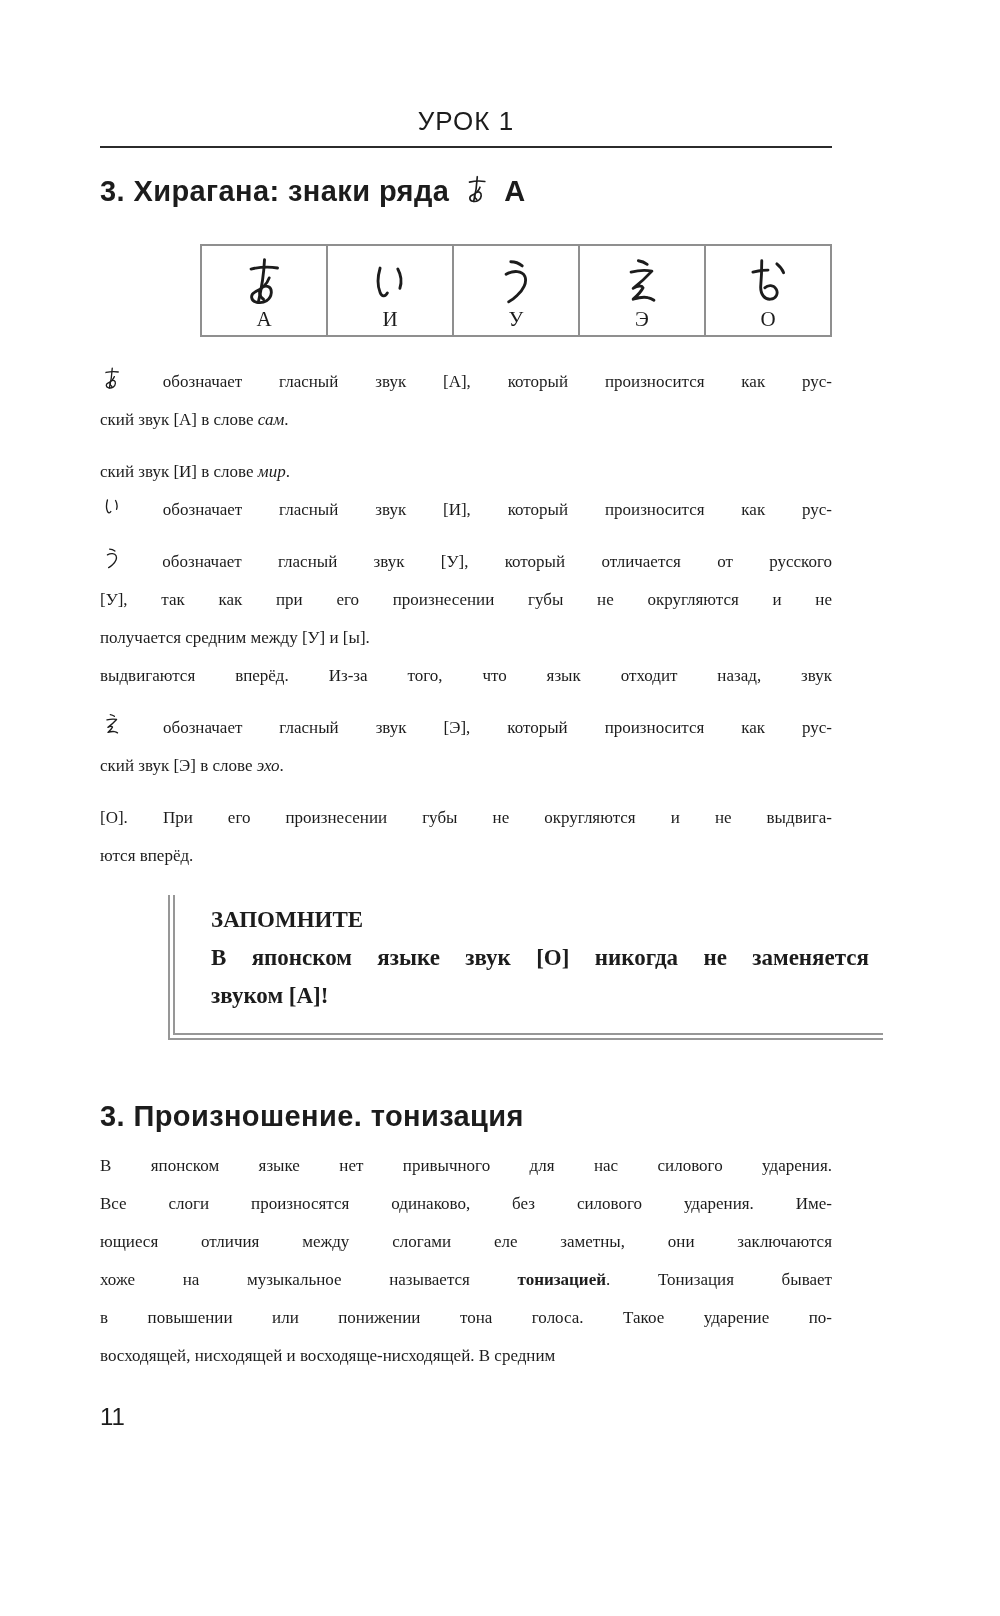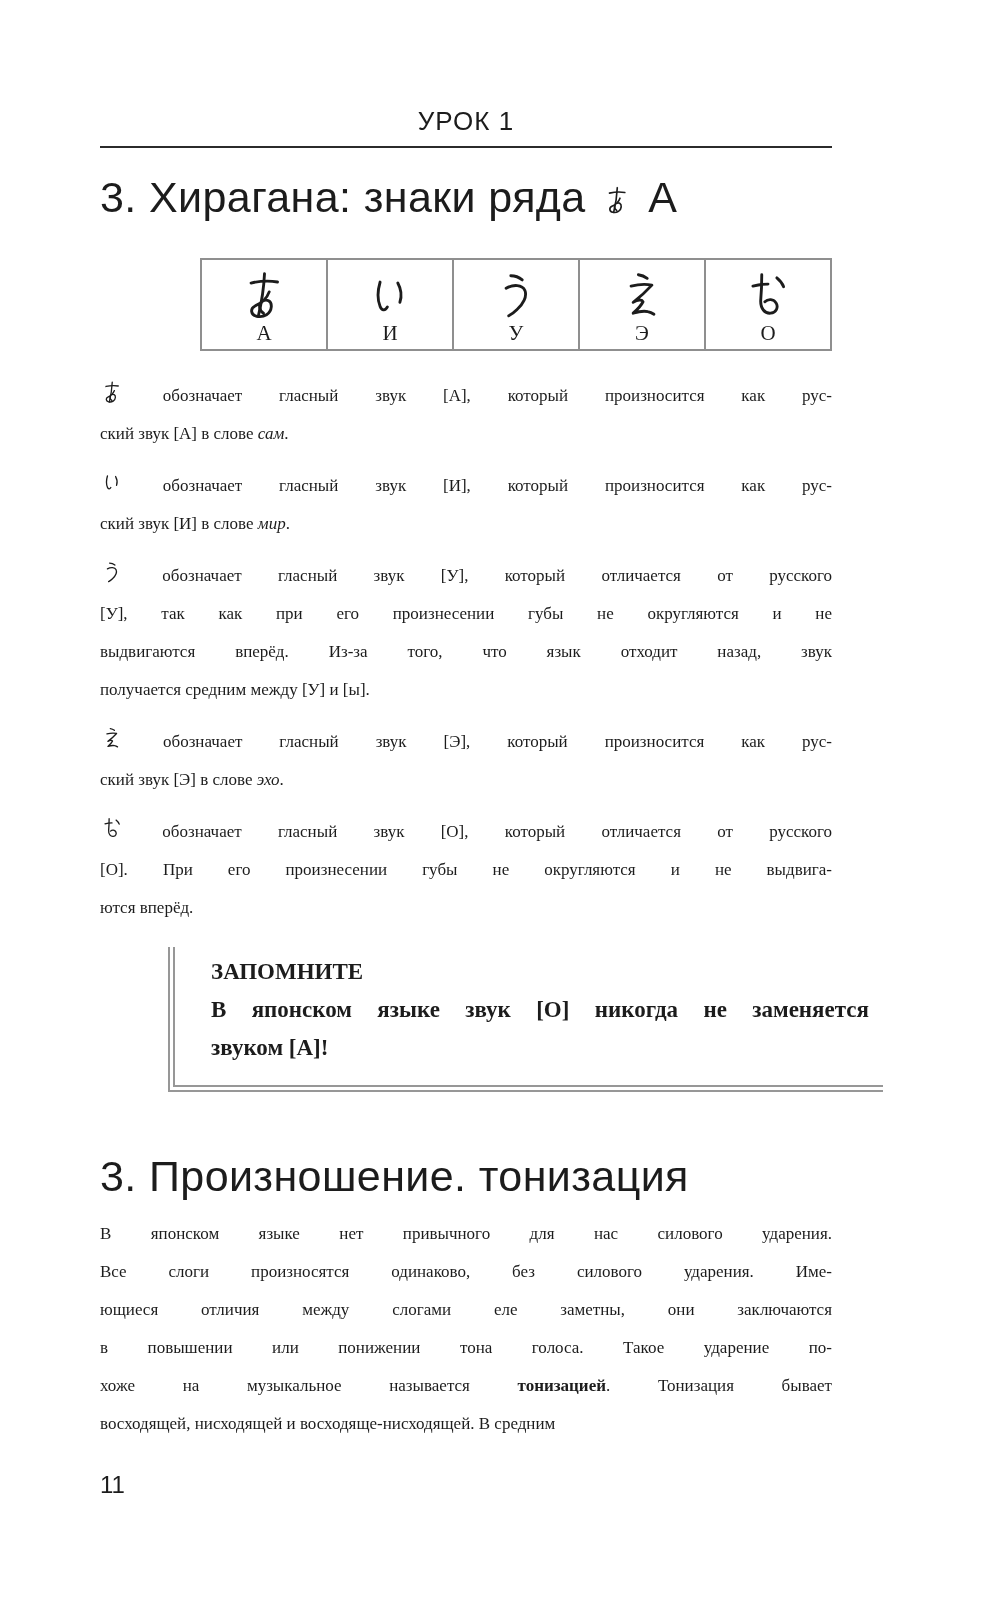--- a/index.html
+++ b/index.html
@@ -15,23 +15,23 @@
   .col{position:absolute; left:100px; top:0; width:732px;}
 
   .running-head{
     margin-top:106px; text-align:center;
     font-family:"Liberation Sans","DejaVu Sans",sans-serif;
     font-size:26px; letter-spacing:1px; color:var(--text);
   }
   .rule{margin-top:9px; border:none; border-top:2.5px solid var(--rule); width:100%;}
 
   .h-sans{
-    margin:25px 0 0 0; font-weight:400;
+    margin:25px 0 0 0; font-weight:700;
     font-family:"Liberation Sans","DejaVu Sans",sans-serif;
-    font-size:43px; letter-spacing:0.4px; color:var(--text);
+    font-size:29px; letter-spacing:0.4px; color:var(--text);
     white-space:nowrap;
   }
   .h-sans .kana-h{width:30px;height:32px;vertical-align:-4px;margin:0 4px;}
 
   .kana-table{
     margin:36px 0 0 100px; width:632px; box-sizing:border-box;
     display:flex; border:2px solid var(--table-border); background:#fff;
   }
   .kcell{
     flex:1 1 0; text-align:center; padding:9px 0 5px 0;
@@ -154,62 +154,59 @@
         </div>
       </div>
 
     <div class="para mt-lg">
         <div class="line"><svg viewBox="0 0 100 100" class="kana kana-inline" aria-label="あ">
             <use href="#k-a"></use>
           </svg><span> обозначает гласный звук [А], который произносится как рус-</span></div>
         <div class="line last"><span>ский звук [А] в слове </span><span class="i">сам</span><span>.</span></div>
       </div>
     <div class="para">
+        <div class="line last"><span>ский звук [И] в слове </span><span class="i">мир</span><span>.</span></div>
         <div class="line"><svg viewBox="0 0 100 100" class="kana kana-inline" aria-label="い">
             <use href="#k-i"></use>
           </svg><span> обозначает гласный звук [И], который произносится как рус-</span></div>
-        <div class="line last"><span>ский звук [И] в слове </span><span class="i">мир</span><span>.</span></div>
       </div>
     <div class="para">
         <div class="line"><svg viewBox="0 0 100 100" class="kana kana-inline" aria-label="う">
             <use href="#k-u"></use>
           </svg><span> обозначает гласный звук [У], который отличается от русского</span></div>
         <div class="line"><span>[У], так как при его произнесении губы не округляются и не</span></div>
+        <div class="line last"><span>получается средним между [У] и [ы].</span></div>
         <div class="line"><span>выдвигаются вперёд. Из-за того, что язык отходит назад, звук</span></div>
-        <div class="line last"><span>получается средним между [У] и [ы].</span></div>
       </div>
     <div class="para">
         <div class="line"><svg viewBox="0 0 100 100" class="kana kana-inline" aria-label="え">
             <use href="#k-e"></use>
           </svg><span> обозначает гласный звук [Э], который произносится как рус-</span></div>
         <div class="line last"><span>ский звук [Э] в слове </span><span class="i">эхо</span><span>.</span></div>
       </div>
     <div class="para">
-        <div class="line"><svg viewBox="0 0 100 100" class="kana kana-inline" aria-label="お">
-            <use href="#k-o"></use>
-          </svg><span> обозначает гласный звук [О], который отличается от русского</span></div>
         <div class="line"><span>[О]. При его произнесении губы не округляются и не выдвига-</span></div>
         <div class="line last"><span>ются вперёд.</span></div>
       </div>
 
     <div class="note">
       <div class="note-title">ЗАПОМНИТЕ</div>
       <div class="note-body">
           <div class="line"><span class="b">В японском языке звук [О] никогда не заменяется</span></div>
           <div class="line last"><span class="b">звуком [А]!</span></div>
         </div>
     </div>
 
     <h2 class="h-sans h4m">3. Произношение. тонизация</h2>
 
     <div class="para">
         <div class="line"><span>В японском языке нет привычного для нас силового ударения.</span></div>
         <div class="line"><span>Все слоги произносятся одинаково, без силового ударения. Име-</span></div>
         <div class="line"><span>ющиеся отличия между слогами еле заметны, они заключаются</span></div>
+        <div class="line"><span>хоже на музыкальное называется </span><span class="b">тонизацией</span><span>. Тонизация бывает</span></div>
         <div class="line"><span>в повышении или понижении тона голоса. Такое ударение по-</span></div>
-        <div class="line"><span>хоже на музыкальное называется </span><span class="b">тонизацией</span><span>. Тонизация бывает</span></div>
         <div class="line last"><span>восходящей, нисходящей и восходяще-нисходящей. В средним</span></div>
       </div>
 
     <div class="pageno">11</div>
 
   </div>
 </div>
 
 </body></html>

